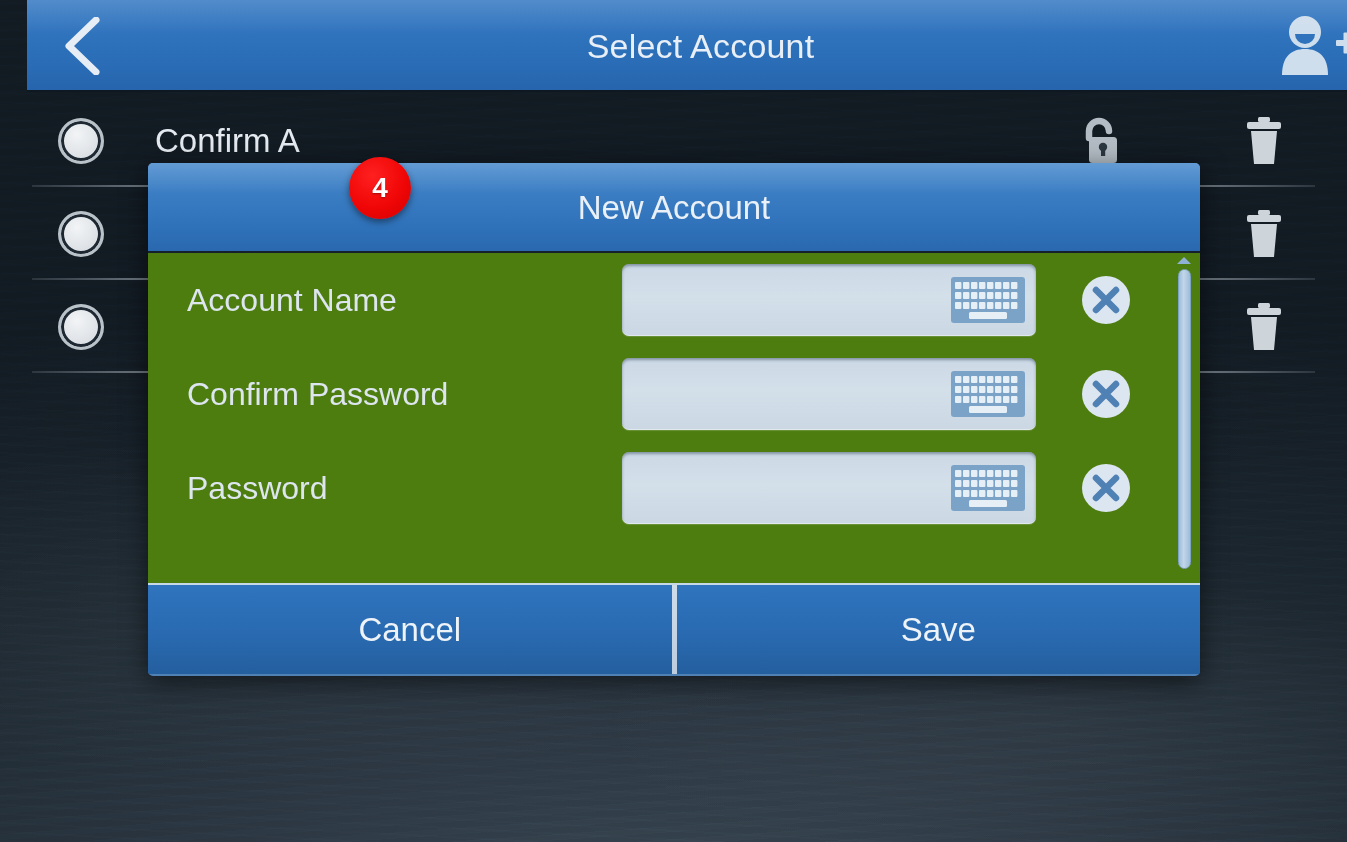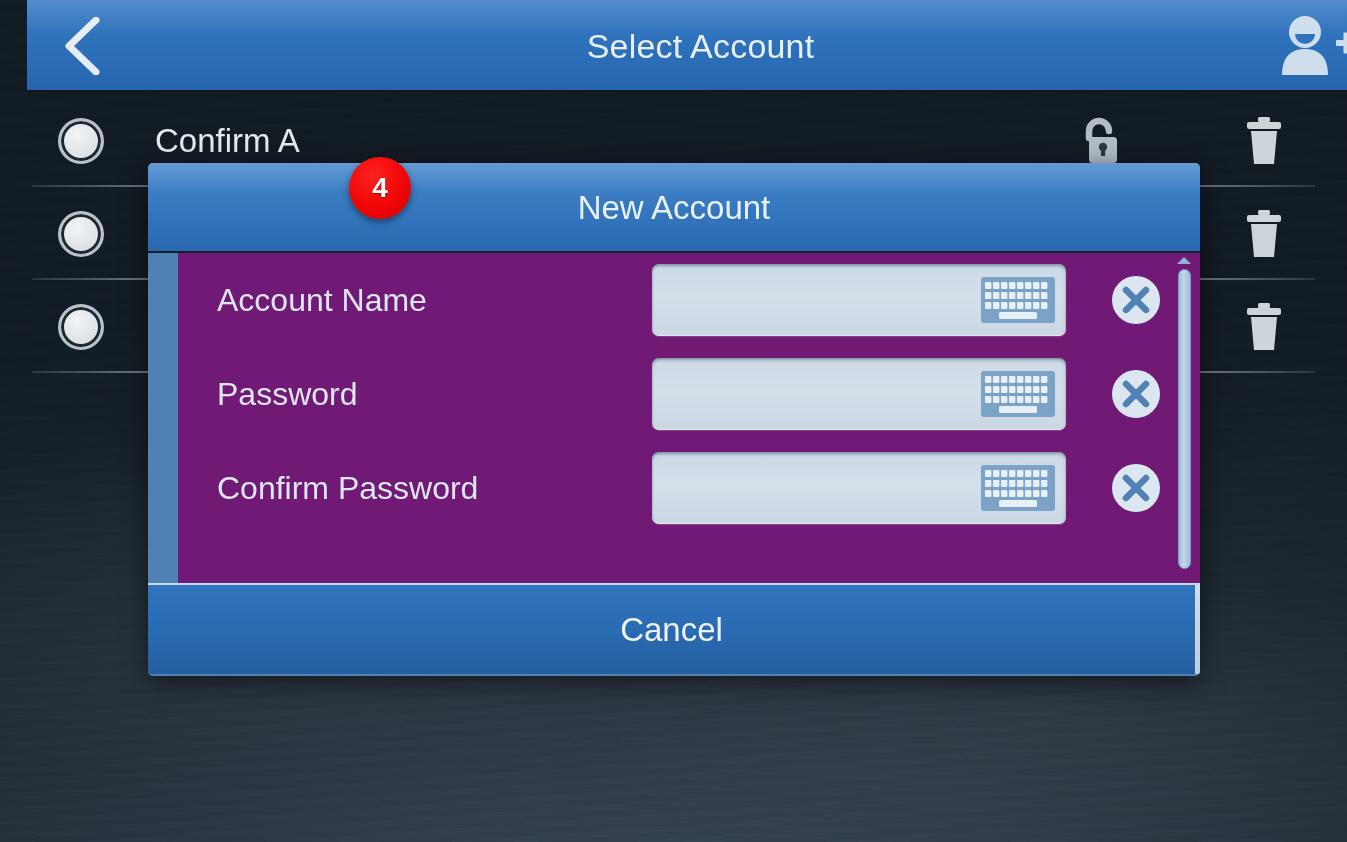--- a/index.html
+++ b/index.html
@@ -155,23 +155,22 @@
   }
   .dlg-title {
     position:absolute; inset:0;
     line-height:90px; text-align:center;
     font-size:33px; color:#eaf0f7;
   }
 
   .dlg-body {
     position:relative;
     height:330px;
-    background:#701a75;
+    background:#4d7c0f;
     overflow:hidden;
-    margin-left:30px;
   }
 
   .form-row {
     position:relative;
     height:94px;
   }
   .row-label {
     position:absolute; left:39px; top:50%;
     transform:translateY(-50%);
     font-size:32px;
@@ -403,20 +402,69 @@
           <span>
             <svg width="52" height="52" viewBox="0 0 52 52">
               <circle cx="26" cy="26" r="24" fill="#dbe6f0"></circle>
               <path d="M16 16 L36 36 M36 16 L16 36" stroke="#4f81b4" stroke-width="6.5" stroke-linecap="round"></path>
             </svg>
           </span>
         </div>
       </div>
 
       <div class="form-row">
+        <div class="row-label">Confirm Password</div>
+        <div class="text-field">
+          <span class="kbd-icon">
+            <svg width="74" height="46" viewBox="0 0 74 46">
+              <rect x="0" y="0" width="74" height="46" rx="3" fill="#7ba3c8"></rect>
+              <g fill="#e7eff6">
+                <rect x="4" y="5" width="6.4" height="7" rx="1"></rect>
+                <rect x="12" y="5" width="6.4" height="7" rx="1"></rect>
+                <rect x="20" y="5" width="6.4" height="7" rx="1"></rect>
+                <rect x="28" y="5" width="6.4" height="7" rx="1"></rect>
+                <rect x="36" y="5" width="6.4" height="7" rx="1"></rect>
+                <rect x="44" y="5" width="6.4" height="7" rx="1"></rect>
+                <rect x="52" y="5" width="6.4" height="7" rx="1"></rect>
+                <rect x="60" y="5" width="6.4" height="7" rx="1"></rect>
+
+                <rect x="4" y="15" width="6.4" height="7" rx="1"></rect>
+                <rect x="12" y="15" width="6.4" height="7" rx="1"></rect>
+                <rect x="20" y="15" width="6.4" height="7" rx="1"></rect>
+                <rect x="28" y="15" width="6.4" height="7" rx="1"></rect>
+                <rect x="36" y="15" width="6.4" height="7" rx="1"></rect>
+                <rect x="44" y="15" width="6.4" height="7" rx="1"></rect>
+                <rect x="52" y="15" width="6.4" height="7" rx="1"></rect>
+                <rect x="60" y="15" width="6.4" height="7" rx="1"></rect>
+
+                <rect x="4" y="25" width="6.4" height="7" rx="1"></rect>
+                <rect x="12" y="25" width="6.4" height="7" rx="1"></rect>
+                <rect x="20" y="25" width="6.4" height="7" rx="1"></rect>
+                <rect x="28" y="25" width="6.4" height="7" rx="1"></rect>
+                <rect x="36" y="25" width="6.4" height="7" rx="1"></rect>
+                <rect x="44" y="25" width="6.4" height="7" rx="1"></rect>
+                <rect x="52" y="25" width="6.4" height="7" rx="1"></rect>
+                <rect x="60" y="25" width="6.4" height="7" rx="1"></rect>
+
+                <rect x="18" y="35" width="38" height="7" rx="1.5"></rect>
+              </g>
+            </svg>
+          </span>
+        </div>
+        <div class="clear-btn">
+          <span>
+            <svg width="52" height="52" viewBox="0 0 52 52">
+              <circle cx="26" cy="26" r="24" fill="#dbe6f0"></circle>
+              <path d="M16 16 L36 36 M36 16 L16 36" stroke="#4f81b4" stroke-width="6.5" stroke-linecap="round"></path>
+            </svg>
+          </span>
+        </div>
+      </div>
+
+      <div class="form-row">
         <div class="row-label">Password</div>
         <div class="text-field">
           <span class="kbd-icon">
             <svg width="74" height="46" viewBox="0 0 74 46">
               <rect x="0" y="0" width="74" height="46" rx="3" fill="#7ba3c8"></rect>
               <g fill="#e7eff6">
                 <rect x="4" y="5" width="6.4" height="7" rx="1"></rect>
                 <rect x="12" y="5" width="6.4" height="7" rx="1"></rect>
                 <rect x="20" y="5" width="6.4" height="7" rx="1"></rect>
                 <rect x="28" y="5" width="6.4" height="7" rx="1"></rect>
@@ -451,78 +499,30 @@
         <div class="clear-btn">
           <span>
             <svg width="52" height="52" viewBox="0 0 52 52">
               <circle cx="26" cy="26" r="24" fill="#dbe6f0"></circle>
               <path d="M16 16 L36 36 M36 16 L16 36" stroke="#4f81b4" stroke-width="6.5" stroke-linecap="round"></path>
             </svg>
           </span>
         </div>
       </div>
 
-      <div class="form-row">
-        <div class="row-label">Confirm Password</div>
-        <div class="text-field">
-          <span class="kbd-icon">
-            <svg width="74" height="46" viewBox="0 0 74 46">
-              <rect x="0" y="0" width="74" height="46" rx="3" fill="#7ba3c8"></rect>
-              <g fill="#e7eff6">
-                <rect x="4" y="5" width="6.4" height="7" rx="1"></rect>
-                <rect x="12" y="5" width="6.4" height="7" rx="1"></rect>
-                <rect x="20" y="5" width="6.4" height="7" rx="1"></rect>
-                <rect x="28" y="5" width="6.4" height="7" rx="1"></rect>
-                <rect x="36" y="5" width="6.4" height="7" rx="1"></rect>
-                <rect x="44" y="5" width="6.4" height="7" rx="1"></rect>
-                <rect x="52" y="5" width="6.4" height="7" rx="1"></rect>
-                <rect x="60" y="5" width="6.4" height="7" rx="1"></rect>
-
-                <rect x="4" y="15" width="6.4" height="7" rx="1"></rect>
-                <rect x="12" y="15" width="6.4" height="7" rx="1"></rect>
-                <rect x="20" y="15" width="6.4" height="7" rx="1"></rect>
-                <rect x="28" y="15" width="6.4" height="7" rx="1"></rect>
-                <rect x="36" y="15" width="6.4" height="7" rx="1"></rect>
-                <rect x="44" y="15" width="6.4" height="7" rx="1"></rect>
-                <rect x="52" y="15" width="6.4" height="7" rx="1"></rect>
-                <rect x="60" y="15" width="6.4" height="7" rx="1"></rect>
-
-                <rect x="4" y="25" width="6.4" height="7" rx="1"></rect>
-                <rect x="12" y="25" width="6.4" height="7" rx="1"></rect>
-                <rect x="20" y="25" width="6.4" height="7" rx="1"></rect>
-                <rect x="28" y="25" width="6.4" height="7" rx="1"></rect>
-                <rect x="36" y="25" width="6.4" height="7" rx="1"></rect>
-                <rect x="44" y="25" width="6.4" height="7" rx="1"></rect>
-                <rect x="52" y="25" width="6.4" height="7" rx="1"></rect>
-                <rect x="60" y="25" width="6.4" height="7" rx="1"></rect>
-
-                <rect x="18" y="35" width="38" height="7" rx="1.5"></rect>
-              </g>
-            </svg>
-          </span>
-        </div>
-        <div class="clear-btn">
-          <span>
-            <svg width="52" height="52" viewBox="0 0 52 52">
-              <circle cx="26" cy="26" r="24" fill="#dbe6f0"></circle>
-              <path d="M16 16 L36 36 M36 16 L16 36" stroke="#4f81b4" stroke-width="6.5" stroke-linecap="round"></path>
-            </svg>
-          </span>
-        </div>
-      </div>
-
       <div class="scrollbar">
         <div class="sb-up"></div>
         <div class="sb-thumb"></div>
       </div>
 
     </div>
 
     <div class="dlg-footer">
       <div class="foot-btn">Cancel</div>
       <div class="foot-divider"></div>
+      <div class="foot-btn">Save</div>
     </div>
 
   </div>
 
   <div class="badge">4</div>
 
 </div>
 
 </body></html>

